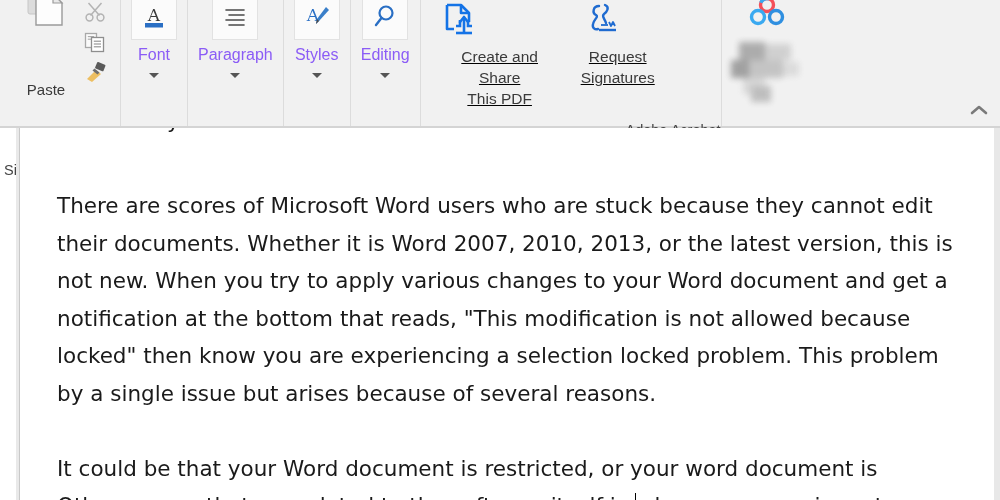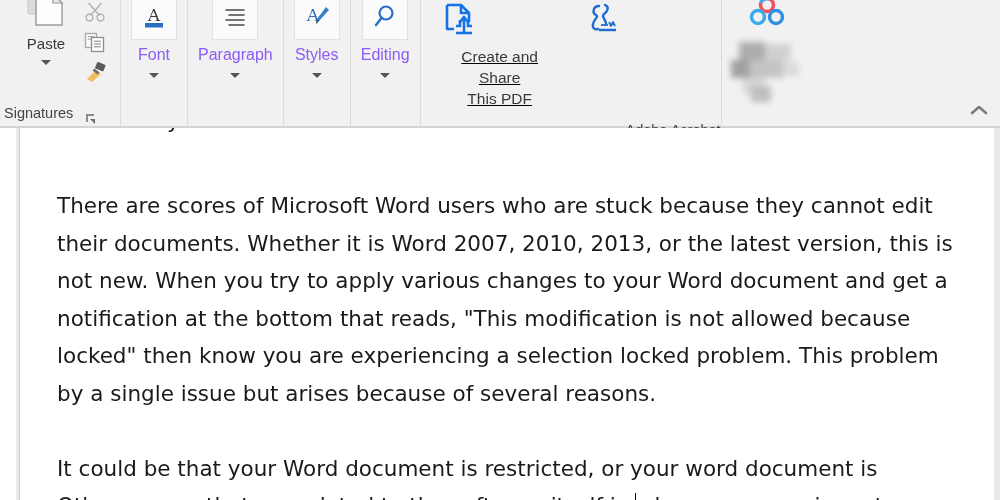--- a/index.html
+++ b/index.html
@@ -89,20 +89,21 @@
     padding-left: 4px;
     box-sizing: border-box;
   }
   .paste-btn {
     width: 64px;
     display: flex;
     flex-direction: column;
     align-items: center;
     cursor: pointer;
     padding-top: 0px;
+    gap: 46px;
   }
   .paste-icon-wrap {
     height: 48px;
     width: 52px;
     position: relative;
     margin-top: -14px;
   }
   .paste-label {
     font-size: 15px;
     color: #3a3a3a;
@@ -495,20 +496,24 @@
             <div class="acro-btn">
               <div class="acro-icon">
                 <svg width="40" height="40" viewBox="0 0 40 40">
                   <path d="M18 4 C12 4 11 11 15 13 C18 15 13 17 12 22 C11 26 14 28 17 27" fill="none" stroke="#1f6bd0" stroke-width="2.4" stroke-linecap="round"></path>
                   <path d="M24 3 C29 5 26 10 23 12 C20 14 24 17 25 21" fill="none" stroke="#1f6bd0" stroke-width="2.4" stroke-linecap="round"></path>
                   <line x1="20" y1="23" x2="27" y2="23" stroke="#1f6bd0" stroke-width="1.8"></line>
                   <path d="M28 20 l2 4 l2 -4 l2 4" fill="none" stroke="#1f6bd0" stroke-width="1.8" stroke-linejoin="round"></path>
                   <line x1="18" y1="28" x2="35" y2="28" stroke="#1f6bd0" stroke-width="2.4"></line>
                 </svg>
               </div>
+              <div class="acro-label">
+                <div>Request</div>
+                <div>Signatures</div>
+              </div>
             </div>
 
           </div>
         </div>
         <div class="rgroup-label">Adobe Acrobat</div>
       </div>
 
       <div class="rgroup addin-group">
         <div class="rgroup-body">
           <div class="addin-inner">

